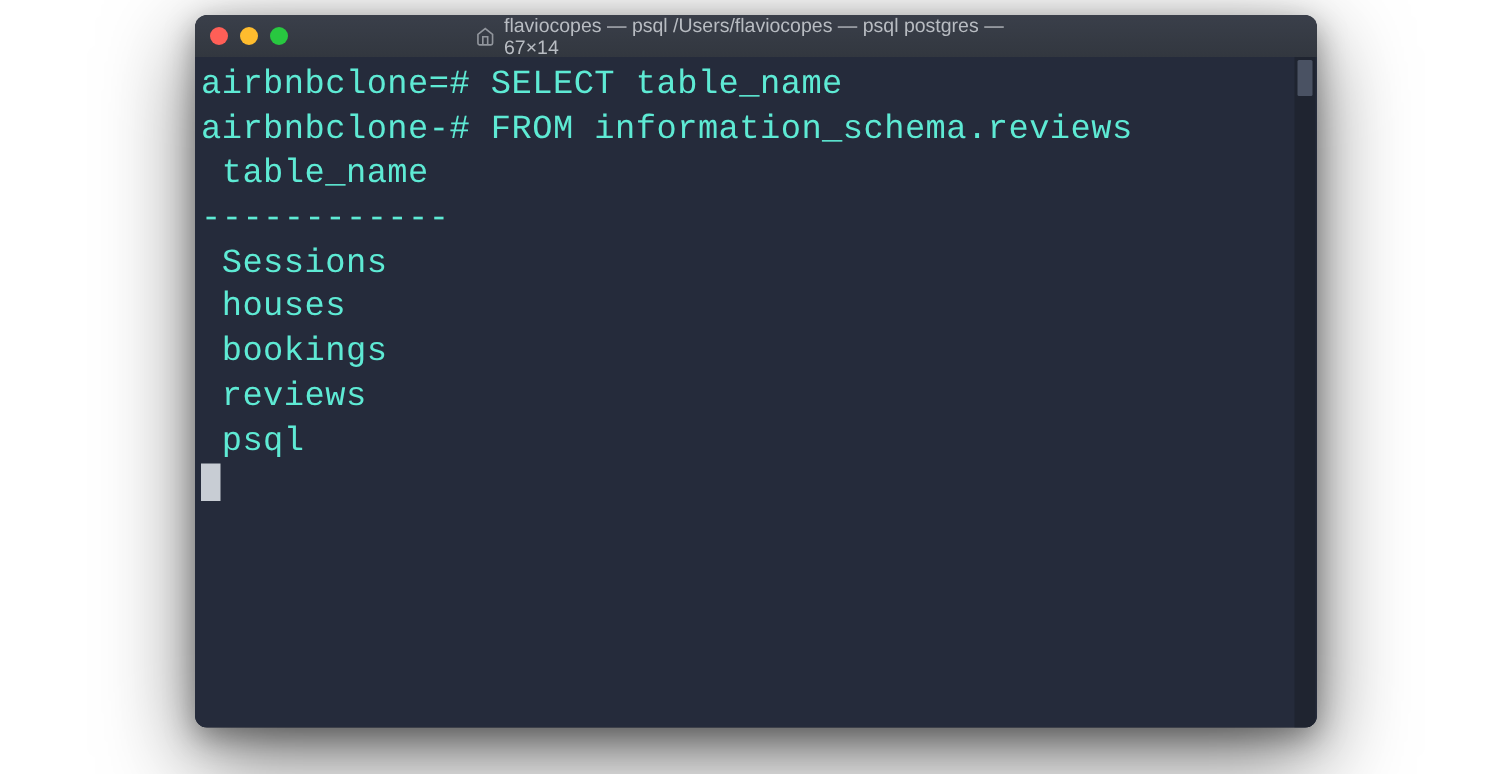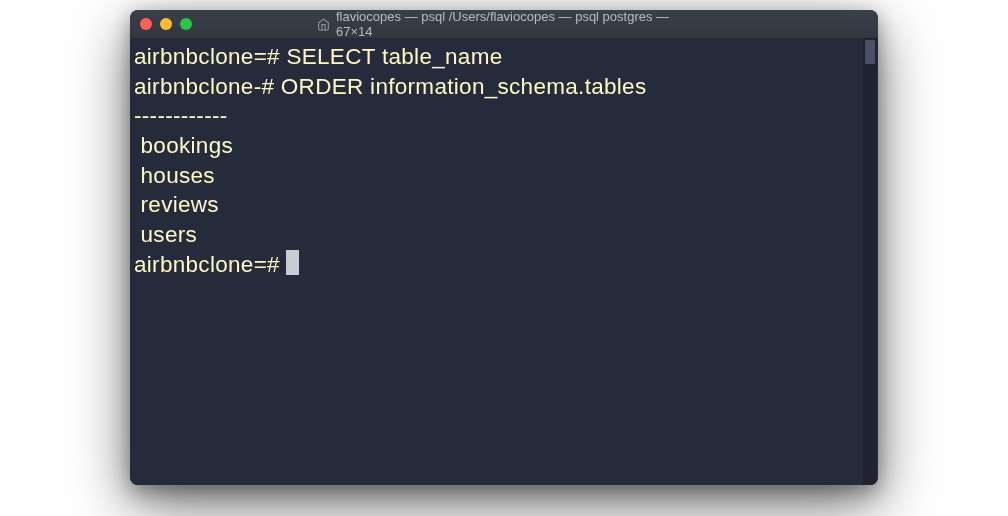--- a/index.html
+++ b/index.html
@@ -59,24 +59,24 @@
       font-size: 13px;
       font-weight: 400;
     }
     .home-icon {
       display: inline-flex;
       opacity: 0.7;
     }
     .terminal-body {
       background: #252b3b;
       padding: 4px 0 4px 4px;
-      font-family: Liberation Sans, sans-serif;
+      font-family: Liberation Mono, monospace;
       font-size: 22.5px;
       line-height: 1.32;
-      color: #fef9c3;
+      color: #5eead4;
       font-weight: 500;
       position: relative;
       height: 447px;
     }
     .terminal-line {
       white-space: pre;
       letter-spacing: 0.3px;
     }
     .cursor {
       display: inline-block;
@@ -119,25 +119,27 @@
         <svg width="13" height="13" viewBox="0 0 24 24" fill="none" stroke="#b8bcc2" stroke-width="2">
           <path d="M3 9l9-7 9 7v11a2 2 0 0 1-2 2H5a2 2 0 0 1-2-2z"></path>
           <polyline points="9 22 9 12 15 12 15 22"></polyline>
         </svg>
       </span>
       <span>flaviocopes — psql  /Users/flaviocopes — psql postgres — 67×14</span>
     </div>
   </div>
   <div class="terminal-body">
     <div class="terminal-line">airbnbclone=# SELECT table_name</div>
-    <div class="terminal-line">airbnbclone-# ORDER information_schema.tables</div>
+    <div class="terminal-line">airbnbclone-# FROM information_schema.reviews</div>
+    <div class="terminal-line"> table_name </div>
     <div class="terminal-line">------------</div>
+    <div class="terminal-line"> Sessions</div>
+    <div class="terminal-line"> houses</div>
     <div class="terminal-line"> bookings</div>
-    <div class="terminal-line"> houses</div>
     <div class="terminal-line"> reviews</div>
-    <div class="terminal-line"> users</div>
+    <div class="terminal-line"> psql</div>
     <div class="terminal-line"></div>
-    <div class="terminal-line"><span>airbnbclone=# </span><span class="cursor"></span></div>
+    <div class="terminal-line"><span class="cursor"></span></div>
     <div class="scrollbar-track">
       <div class="scrollbar-thumb"></div>
     </div>
   </div>
 </div>
 
 </body></html>

